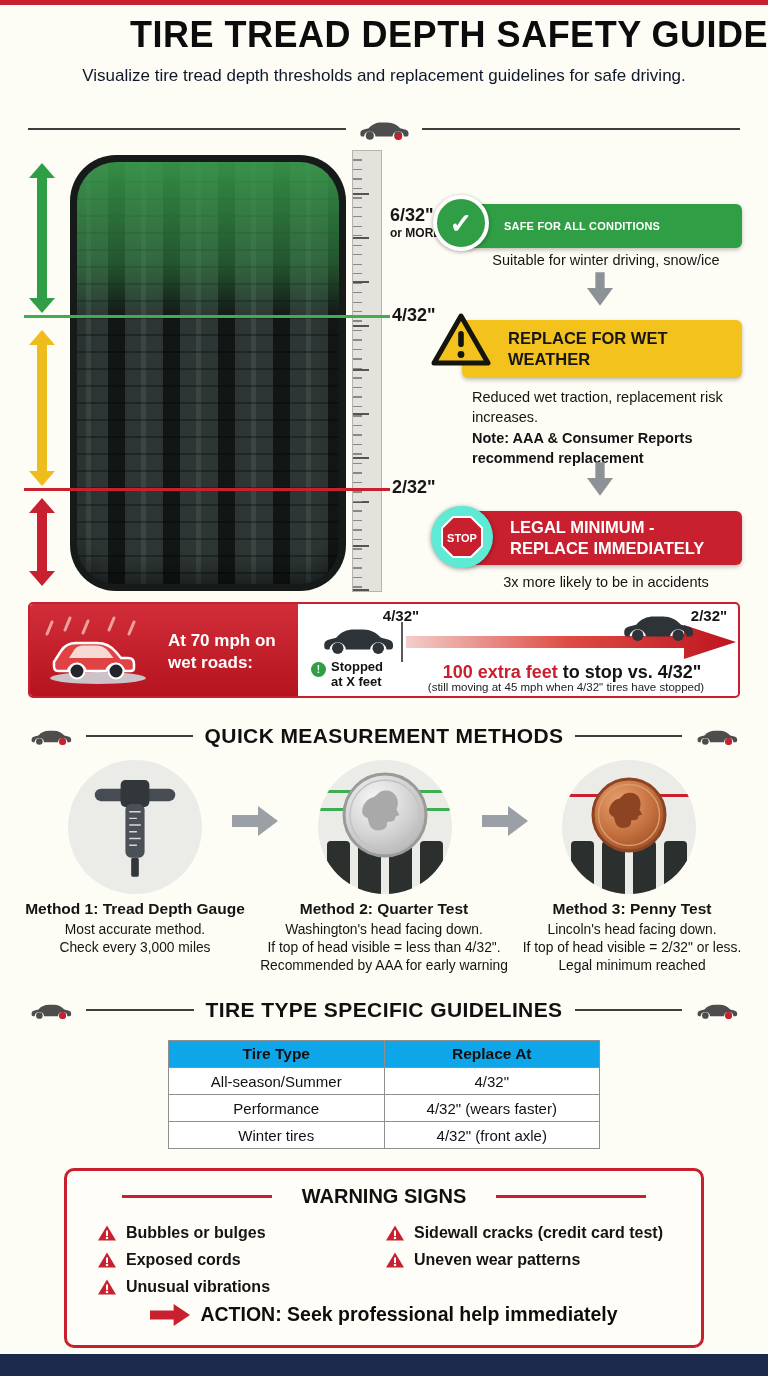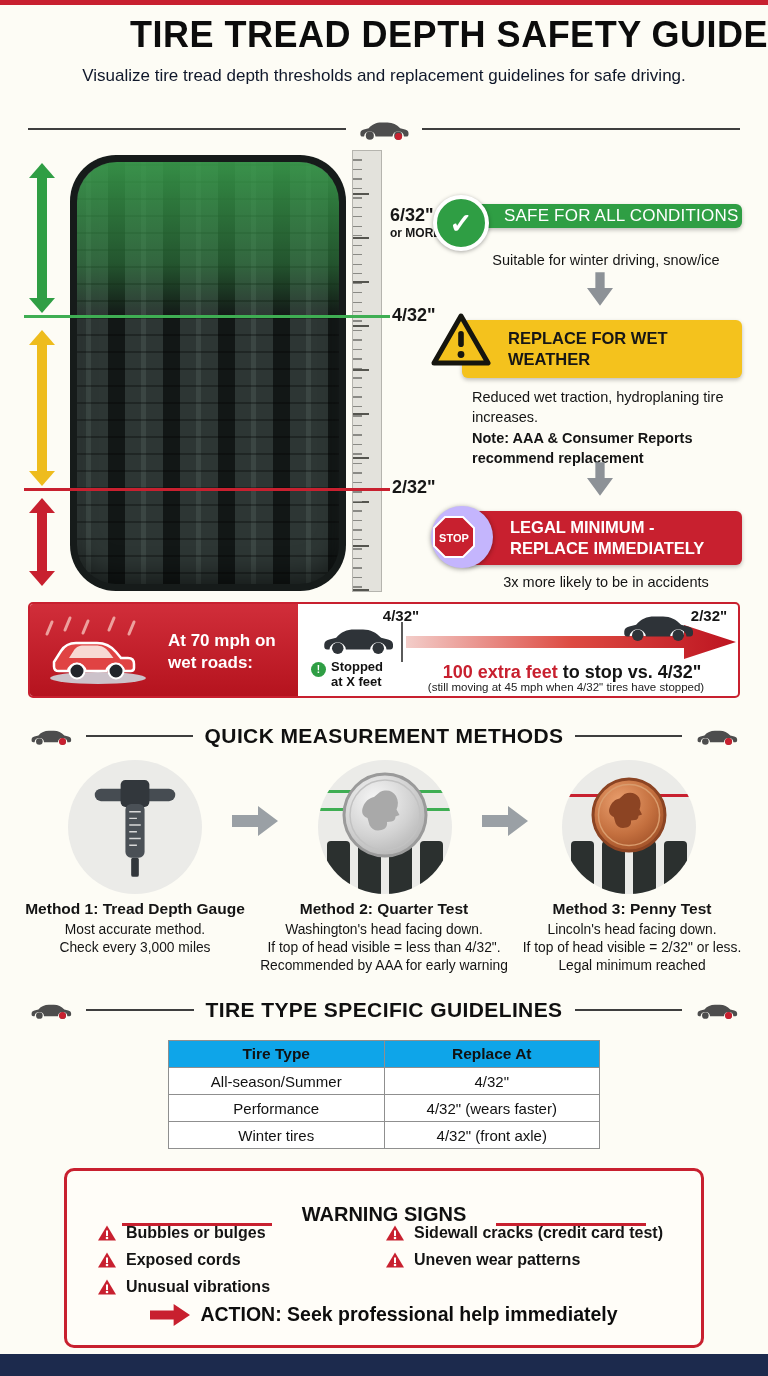--- a/index.html
+++ b/index.html
@@ -42,33 +42,33 @@
   .thr{height:3px;z-index:2}
   .thr-green{left:24px;top:315px;width:366px;background:#3fae53}
   .thr-red{left:24px;top:488px;width:366px;background:#c8202f}
   .lab{font-weight:bold;color:#161616;line-height:1}
   .lab-6{left:390px;top:206px;font-size:18px}
   .lab-6 .suffix{font-size:12px;margin-top:3px}
   .lab-4{left:392px;top:306px;font-size:18px}
   .lab-2{left:392px;top:478px;font-size:18px}
 
   .badge{border-radius:6px;box-shadow:0 2px 4px rgba(0,0,0,.25);display:flex;flex-direction:column;justify-content:center}
-  .badge-green{left:462px;top:204px;width:280px;height:24px;background:#2f9e44;color:#fff;font-size:17px;font-weight:normal;padding-left:42px;letter-spacing:.2px}
+  .badge-green{left:462px;top:204px;width:280px;height:44px;background:#2f9e44;color:#fff;font-size:11px;font-weight:bold;padding-left:42px;letter-spacing:.2px}
   .check-circle{left:433px;top:195px;width:56px;height:56px;border-radius:50%;background:#2f9e44;border:4px solid #fff;
     box-shadow:0 1px 4px rgba(0,0,0,.35);color:#fff;font-size:28px;font-weight:bold;display:flex;align-items:center;justify-content:center;z-index:3}
   .safe-desc{left:470px;top:252px;width:272px;text-align:center;font-size:14.5px;color:#141414}
   .darrow{line-height:0}
   .darrow1{left:587px;top:272px}
   .darrow2{left:587px;top:462px}
   .badge-yellow{left:462px;top:320px;width:280px;height:58px;background:#f4c21d;color:#161616;font-size:16.5px;font-weight:bold;padding-left:46px;line-height:1.25}
   .warn-tri{left:430px;top:312px;z-index:3;line-height:0}
   .wet-desc{left:472px;top:388px;width:270px;font-size:14.5px;color:#141414;line-height:1.35}
   .wet-note{font-weight:bold;margin-top:2px}
-  .stop-circle{left:431px;top:506px;width:62px;height:62px;border-radius:50%;background:#c4b5fd;box-shadow:0 1px 5px rgba(0,0,0,.4);
-    display:flex;align-items:center;justify-content:flex-start;z-index:3}
+  .stop-circle{left:431px;top:506px;width:62px;height:62px;border-radius:50%;background:#5eead4;box-shadow:0 1px 5px rgba(0,0,0,.4);
+    display:flex;align-items:center;justify-content:center;z-index:3}
   .badge-red{left:462px;top:511px;width:280px;height:54px;background:#c8202f;color:#fff;font-size:16.5px;font-weight:bold;padding-left:48px;line-height:1.25}
   .legal-desc{left:470px;top:574px;width:272px;text-align:center;font-size:14.5px;color:#141414}
 
   .banner{left:28px;top:602px;width:712px;height:96px;background:#fff;border:2px solid #c8202f;border-radius:5px;overflow:hidden}
   .banner-left{position:absolute;left:0;top:0;bottom:0;width:268px;background:linear-gradient(180deg,#d12e3a,#b5131e)}
   .banner-intro{position:absolute;left:138px;top:26px;color:#fff;font-size:17px;font-weight:bold;line-height:1.3}
   .redcar{position:absolute;left:6px;top:10px;line-height:0}
   .b-lab{position:absolute;font-size:15px;font-weight:bold;color:#161616;z-index:4}
   .b-lab1{left:336px;top:3px;width:70px;text-align:center}
   .b-lab2{left:644px;top:3px;width:70px;text-align:center}
@@ -111,21 +111,21 @@
   .mt3{left:508px;width:248px}
   .mtext .mt-title{font-size:15.5px;font-weight:bold;margin-bottom:3px}
   .mtext .ln{font-size:13.8px;line-height:1.32}
 
   .ttable{left:168px;top:1040px;width:432px;border-collapse:collapse;font-size:15px;color:#111}
   .ttable th,.ttable td{border:1.5px solid #8f8f8f;height:27px;text-align:center;padding:0 6px;width:50%}
   .ttable th{background:#0ea5e9;font-weight:bold;font-size:15.5px}
   .ttable td{background:#fff}
 
   .wbox{left:64px;top:1168px;width:640px;height:180px;background:#fffdf8;border:3px solid #c8202f;border-radius:10px}
-  .wtitle-row{position:absolute;left:0;right:0;top:32px;display:flex;align-items:flex-end;justify-content:center;gap:30px}
+  .wtitle-row{position:absolute;left:0;right:0;top:14px;display:flex;align-items:center;justify-content:center;gap:30px}
   .wline{width:150px;height:3px;background:#c8202f}
   .wtitle{font-size:20px;font-weight:bold;color:#101010}
   .wcol{position:absolute;top:48px}
   .wcol-l{left:30px;width:276px}
   .wcol-r{left:318px;width:312px}
   .witem{display:flex;align-items:center;gap:9px;height:27px;font-size:16px;font-weight:bold;color:#141414}
   .waction{position:absolute;left:0;right:0;top:132px;display:flex;align-items:center;justify-content:center;gap:10px}
   .waction .t{font-size:19.5px;font-weight:bold;color:#0d0d0d}
 </style>
 </head>
@@ -201,21 +201,21 @@
       <path d="M31 4 L58 51 H4 Z" fill="#f4c21d" stroke="#15150f" stroke-width="5" stroke-linejoin="round"></path>
       <rect x="28.2" y="19" width="5.6" height="16" rx="2.8" fill="#15150f"></rect>
       <circle cx="31" cy="42.5" r="3.4" fill="#15150f"></circle>
     </svg>
   </div>
   <div class="abs badge badge-yellow">
     <div>REPLACE FOR WET</div>
     <div>WEATHER</div>
   </div>
   <div class="abs wet-desc">
-    <div>Reduced wet traction, hydroplaning tire increases.</div>
+    <div>Reduced wet traction, replacement risk increases.</div>
     <div class="wet-note">
       <strong>Note:</strong>
       <span>AAA &amp; Consumer Reports recommend replacement</span>
     </div>
   </div>
   <div class="abs darrow darrow2">
     <svg width="26" height="34" viewBox="0 0 28 36">
         <path d="M9 0h10v17h9L14 36 0 17h9z" fill="#8d9297"></path>
       </svg>
   </div>

